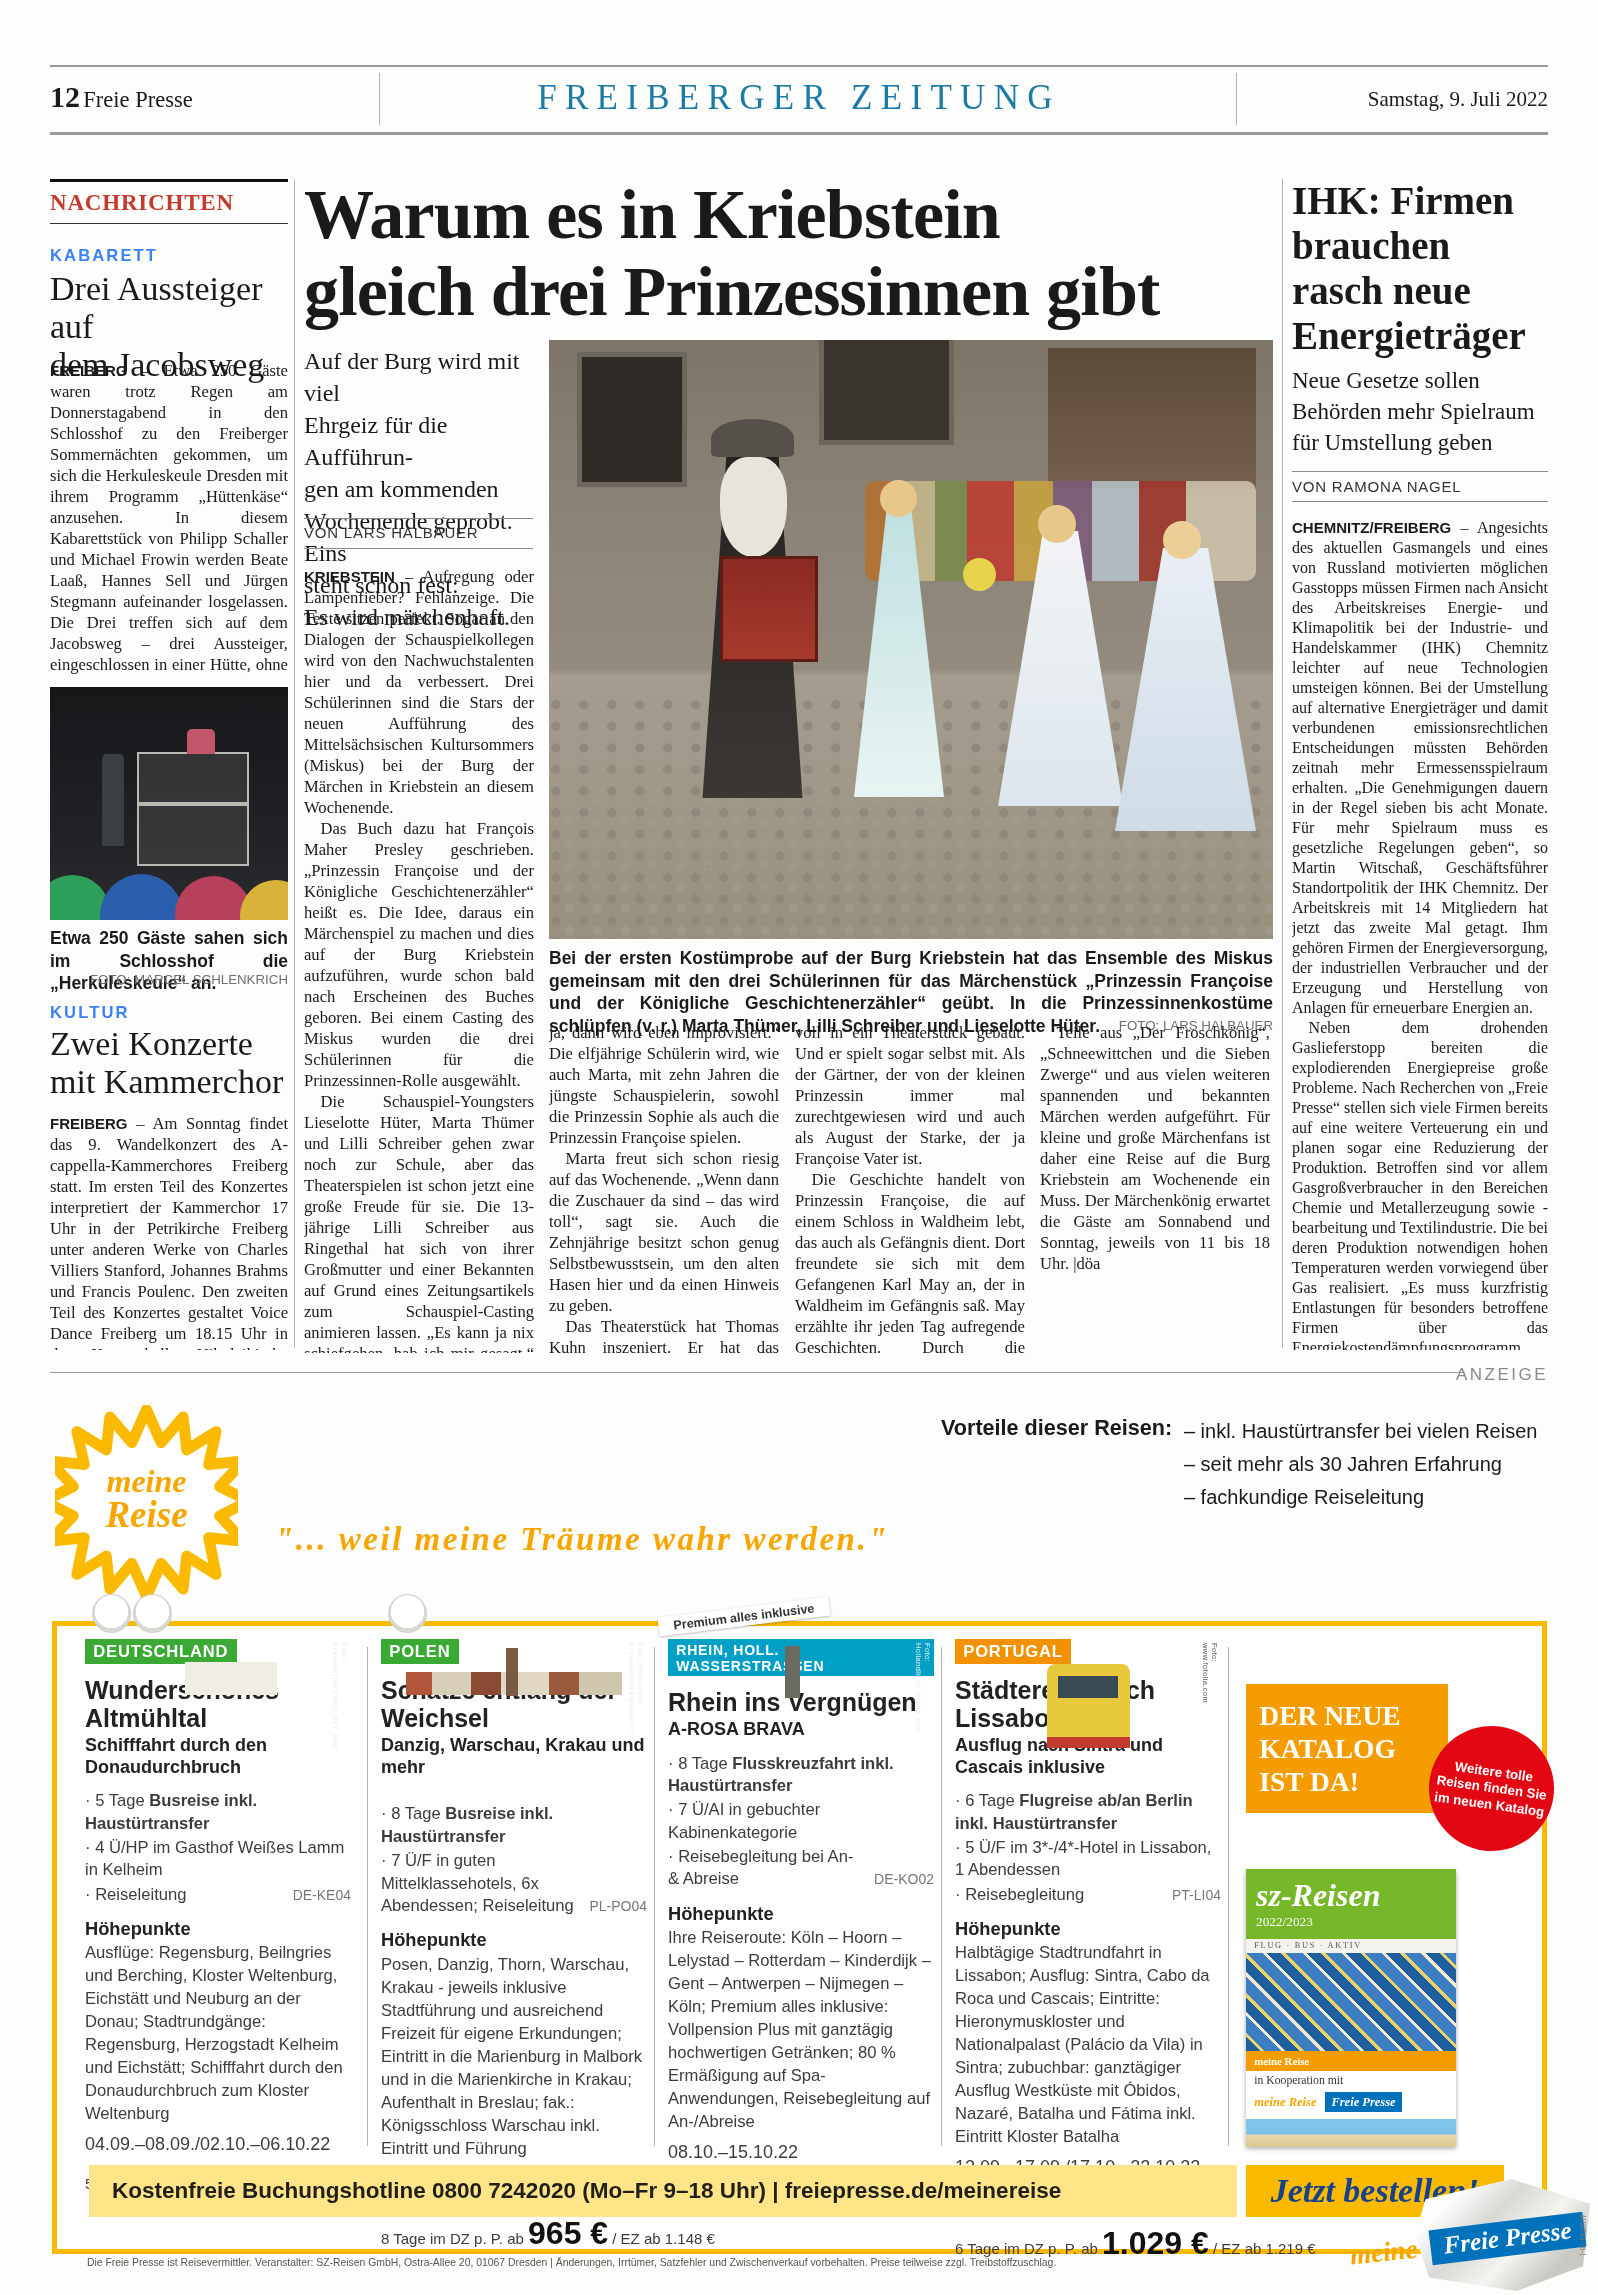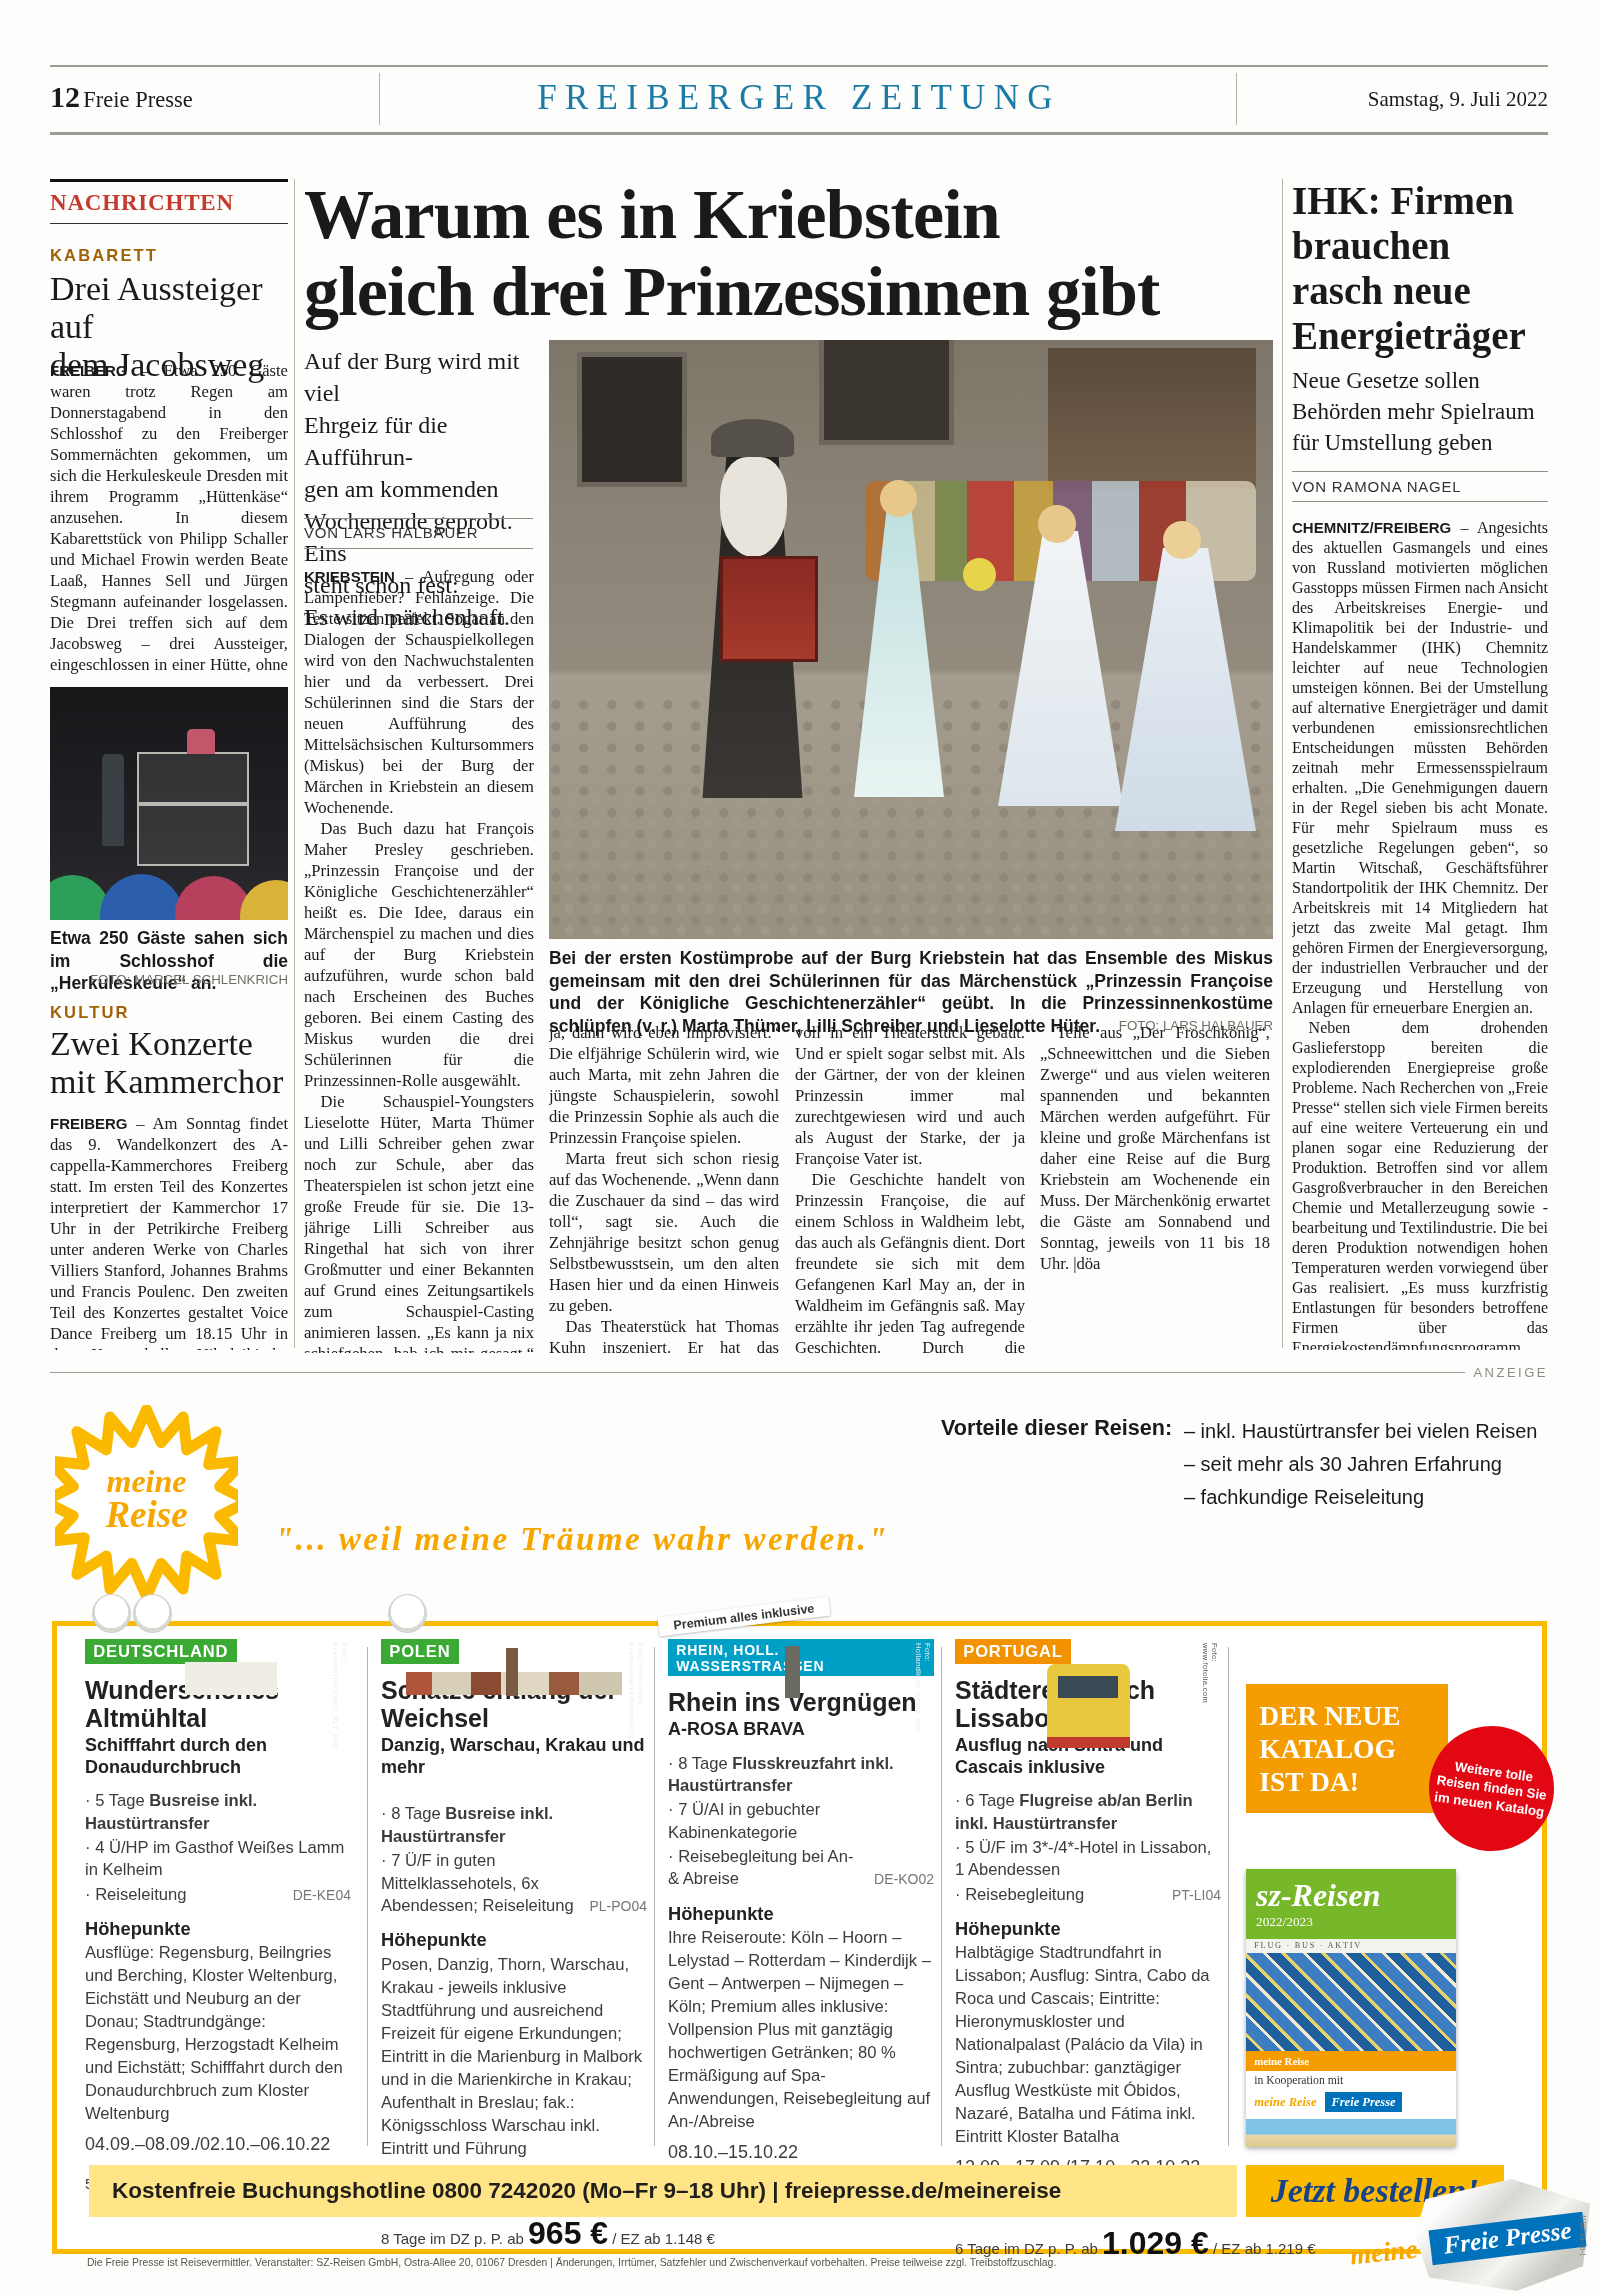--- a/index.html
+++ b/index.html
@@ -11,37 +11,37 @@
   .vline{width:0.8px;background:#b5b5b0;}
   .just{text-align:justify;}
   .pre{white-space:pre-line;}
   
   .pgnum{font-size:30px;font-weight:700;}
   .brand{font-size:22.5px;}
   .masthead{font-size:35px;letter-spacing:8.3px;color:#1b7ba6;}
   .hdate{font-size:21px;}
   
   .seclbl{font-size:23px;font-weight:700;color:#c23b2e;letter-spacing:0.8px;}
-  .kicker{font-size:16.6px;font-weight:700;color:#a16207;letter-spacing:2.1px;font-family:"Liberation Sans",sans-serif;}
+  .kicker{font-size:16.6px;font-weight:700;color:#3b82f6;letter-spacing:2.1px;font-family:"Liberation Sans",sans-serif;}
   .h-left{font-size:34px;line-height:38px;font-weight:400;}
   .body-txt{font-size:16.6px;line-height:21px;}
   .lead{font-weight:700;font-family:"Liberation Sans",sans-serif;font-size:15px;}
   .capt{font-size:17.5px;line-height:22.5px;font-weight:700;font-family:"Liberation Sans",sans-serif;}
   .credit{font-size:13.3px;font-weight:400;color:#6f6f6c;font-family:"Liberation Sans",sans-serif;}
   
   .h-main{font-size:70px;line-height:77px;font-weight:600;letter-spacing:-0.8px;}
   .intro{font-size:24px;line-height:32px;}
   .byline{font-size:15px;letter-spacing:0.8px;color:#333;font-family:"Liberation Sans",sans-serif;}
   .brule{height:0.8px;background:#8c8c88;}
   .colp{margin:0 0 0 0;}
   .ind{text-indent:16.6px;}
   
   .h-ihk{font-size:39px;line-height:45px;font-weight:600;}
   .sub-ihk{font-size:23px;line-height:31px;}
-  .anz{font-size:13px;color:#8a8a86;letter-spacing:2.5px;font-family:"Liberation Sans",sans-serif;}
+  .anz{font-size:17px;color:#8a8a86;letter-spacing:2.5px;font-family:"Liberation Sans",sans-serif;}
   
   .ph{overflow:hidden;position:absolute;}
   .ph-stage{background:linear-gradient(#17171a,#232327 70%,#2c2c30);}
   .umb{position:absolute;border-radius:50%;}
   .bunk{position:absolute;border:2.5px solid #b9b9b4;background:rgba(120,120,118,.25);}
   .ph-main{background:
      radial-gradient(circle at 22% 88%, rgba(0,0,0,.25) 1.7px, transparent 2.5px),
      linear-gradient(#7d7668 0%,#8a8377 30%,#938b7e 55%,#a49c8f 56%,#99917f 100%);}
   .cobble{background-image:radial-gradient(circle at 6.7px 6.7px,#8d8679 4.2px,transparent 5px),radial-gradient(circle at 20px 16.6px,#a29a8c 4.2px,transparent 5px);background-size:28px 21.6px;opacity:.8;}
   .fig{position:absolute;border-radius:5px 5px 0 0;}

